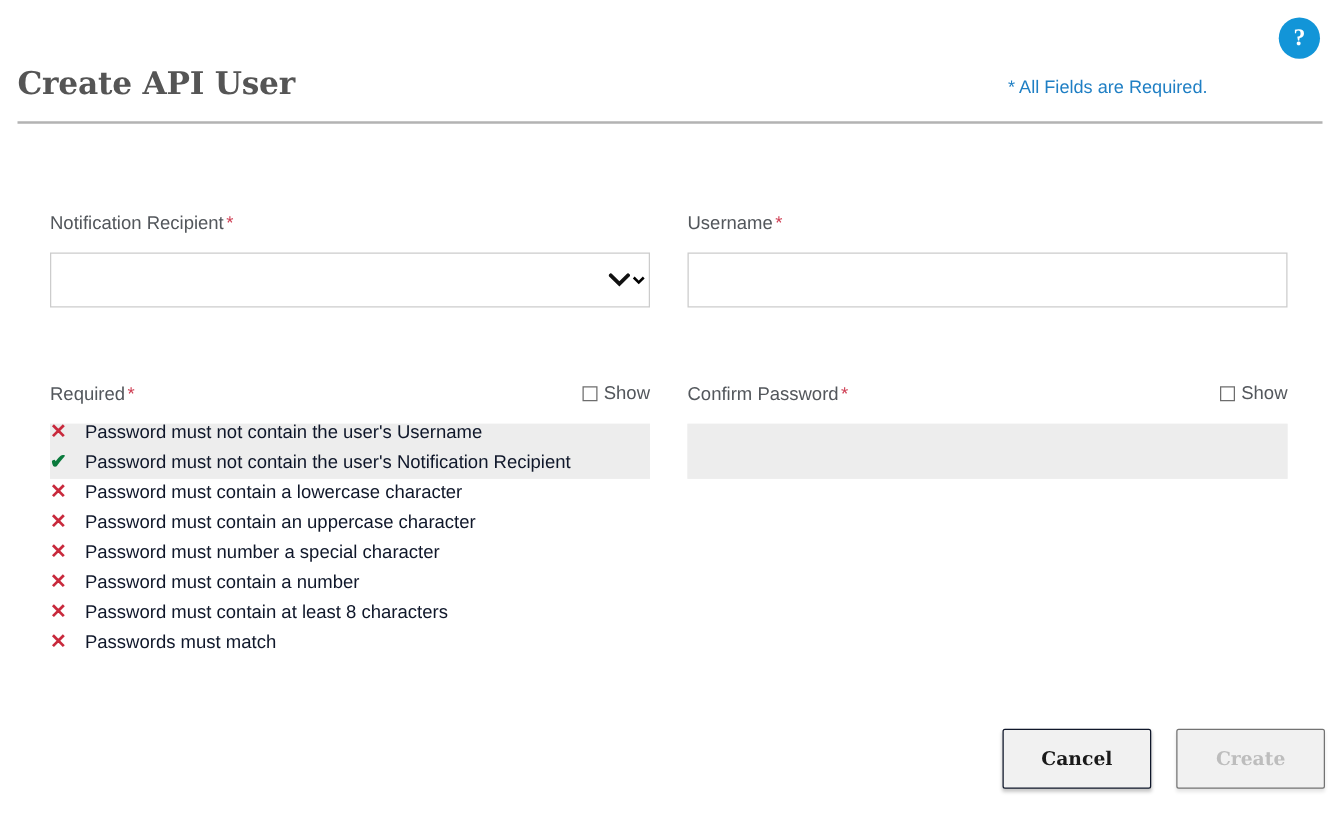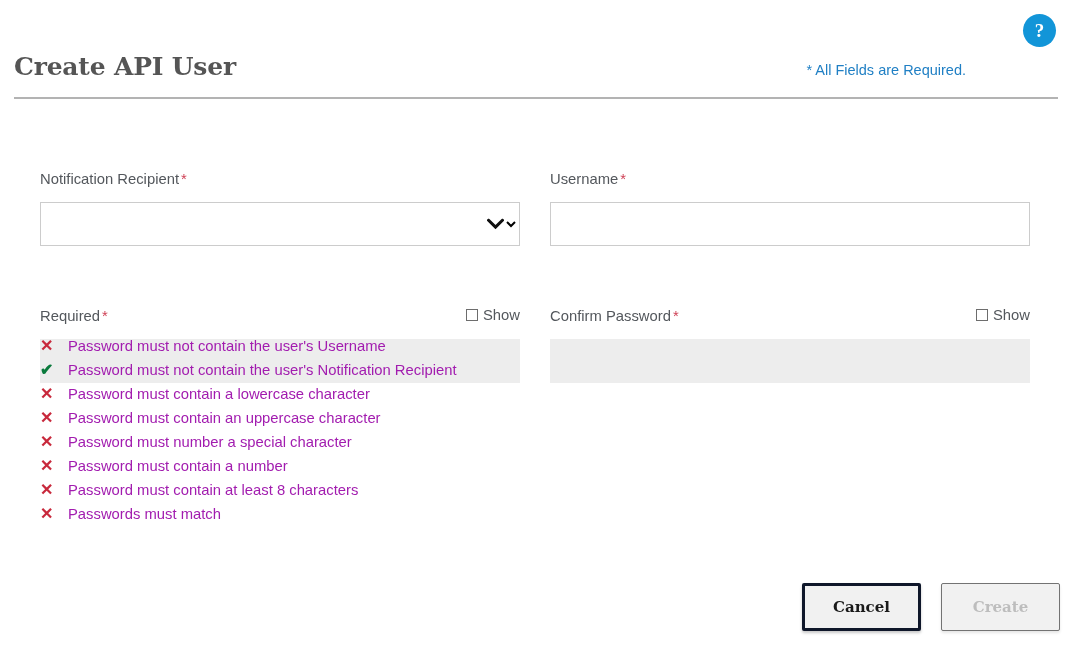--- a/index.html
+++ b/index.html
@@ -187,21 +187,21 @@
     flex: 0 0 28px;
     font-size: 16px;
     font-weight: bold;
     line-height: 24px;
     text-align: left;
   }
   .rule-icon.fail { color: #c8293c; }
   .rule-icon.pass { color: #0a7a3c; }
   .rule-text {
     font-size: 14.8px;
-    color: #a21caf;
+    color: #0f172a;
     white-space: nowrap;
   }
 
   
   .footer {
     position: absolute;
     top: 583px;
     left: 0;
     width: 1072px;
     height: 48px;
@@ -214,21 +214,21 @@
     font-family: "DejaVu Serif", serif;
     font-size: 15px;
     font-weight: bold;
     box-sizing: border-box;
     border-radius: 2px;
   }
   .btn-cancel {
     left: 802px;
     background: #f1f1f1;
     color: #1a1a1a;
-    border: 3px solid #0f172a;
+    border: 1px solid #0f172a;
     box-shadow: 0 2px 3px rgba(0,0,0,0.22);
     cursor: pointer;
   }
   .btn-create {
     left: 941px;
     background: #f1f1f1;
     color: #bdbdbd;
     border: 1px solid #737373;
     box-shadow: 0 2px 3px rgba(0,0,0,0.10);
     cursor: default;

